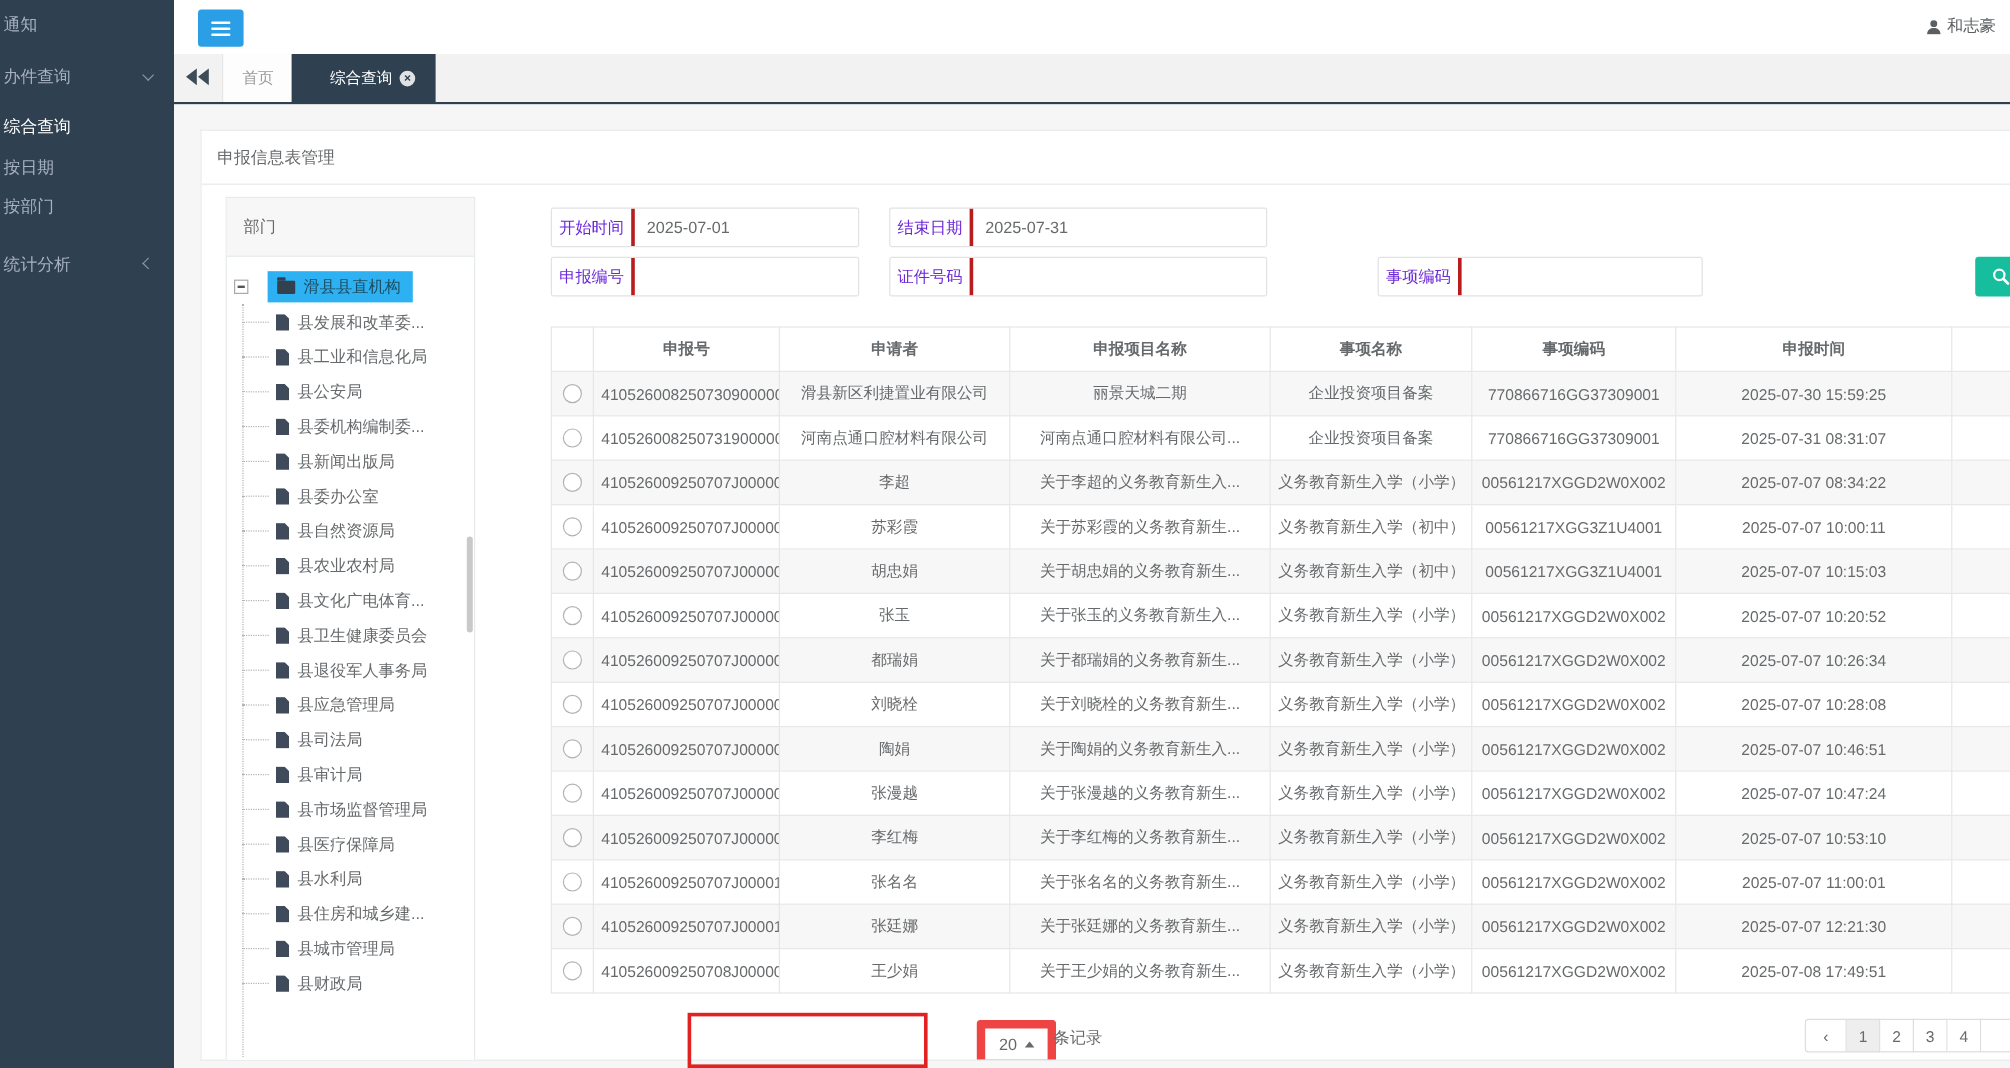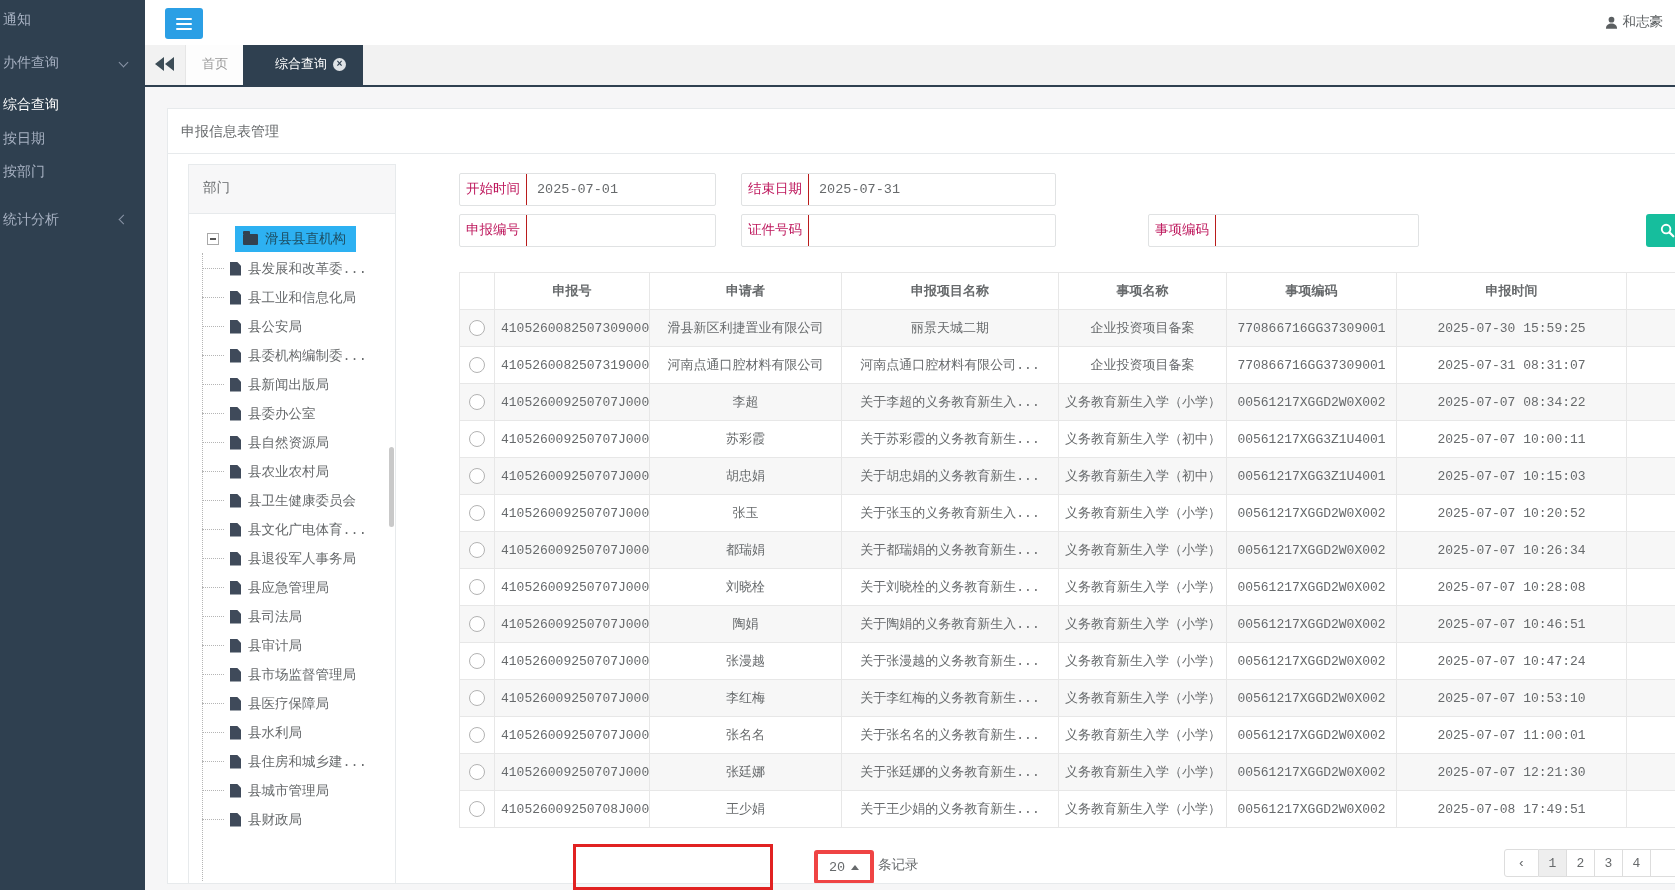--- a/index.html
+++ b/index.html
@@ -1,17 +1,17 @@
 <!DOCTYPE html>
 <html><head>
 <meta charset="utf-8">
 <style>
   html,body{margin:0;padding:0;}
   #app{position:relative;width:1675px;height:890px;background:#fff;overflow:hidden;
-       font-family:Liberation Mono, monospace;color:#676a6c;font-size:13px;}
+       font-family:Liberation Sans, sans-serif;color:#676a6c;font-size:13px;}
 
   
   .sidebar{position:absolute;left:0;top:0;width:145px;height:890px;background:#2f4050;}
   .side-item{position:absolute;left:0;width:145px;height:30px;line-height:30px;
              padding-left:3px;color:#a7b1c2;font-size:14px;cursor:pointer;box-sizing:border-box;}
   .side-item.active{color:#ffffff;}
   .chev{position:absolute;right:18px;top:11px;width:6px;height:6px;
         border-right:1.6px solid #8a94a6;border-bottom:1.6px solid #8a94a6;}
   .chev.down{transform:rotate(45deg);}
   .chev.left{transform:rotate(135deg);}
@@ -44,43 +44,43 @@
          border:1px solid #e7eaec;border-right:none;overflow:hidden;}
   .panel-heading{height:44px;border-bottom:1px solid #e7eaec;}
   .panel-title{position:absolute;left:13px;top:14px;font-size:14px;color:#676a6c;}
 
   
   .tree-box{position:absolute;left:20px;top:55px;width:208px;height:760px;
             border:1px solid #e7eaec;box-sizing:border-box;background:#fff;}
   .tree-head{height:48px;line-height:48px;padding-left:14px;background:#f7f7f8;
              border-bottom:1px solid #e7eaec;font-size:13.5px;color:#676a6c;}
   .tree-vline{position:absolute;left:13px;top:88px;height:628px;border-left:1px dotted #b5b5b5;}
-  .tree-root{position:absolute;left:12px;top:60px;height:28px;display:flex;align-items:center;cursor:pointer;text-align:right;}
+  .tree-root{position:absolute;left:0;top:60px;height:28px;display:flex;align-items:center;cursor:pointer;text-align:right;}
   .expand-box{position:relative;width:12px;height:12px;border:1px solid #a9a9a9;background:#fff;
               margin-left:6px;box-sizing:border-box;cursor:pointer;}
   .expand-box::before{content:"";position:absolute;left:2px;top:4px;width:6px;height:2px;background:#555;}
   .root-sel{display:flex;align-items:center;gap:7px;background:#2db1f2;color:#1d4e63;
             height:26px;padding:0 10px 0 8px;margin-left:16px;font-size:13.5px;}
   .folder-icon{position:relative;width:15px;height:11px;background:#33414f;border-radius:1px;}
   .folder-icon::before{content:"";position:absolute;left:0;top:-3px;width:7px;height:3px;
                        background:#33414f;border-radius:1px 1px 0 0;}
   .tree-children{position:absolute;left:0;top:89px;width:206px;}
   .tree-item{position:relative;height:29px;display:flex;align-items:center;padding-left:41px;
              cursor:pointer;white-space:nowrap;}
   .tree-item::before{content:"";position:absolute;left:13px;top:14px;width:22px;border-top:1px dotted #b5b5b5;}
   .file-icon{width:11px;height:14px;background:#3f4a5a;margin-right:7px;flex:none;
              clip-path:polygon(0 0,62% 0,100% 30%,100% 100%,0 100%);}
   .tree-label{font-size:13.5px;color:#676a6c;}
   .tree-scrollthumb{position:absolute;right:1px;top:282px;width:5px;height:80px;background:#c9c9c9;border-radius:3px;}
 
   
   .fgroup{position:absolute;height:33px;border:1px solid #e0e2e3;border-radius:2px;background:#fff;
           display:flex;box-sizing:border-box;}
-  .fgroup .flabel{width:66px;line-height:31px;text-align:center;color:#be185d;font-size:13.5px;
-                  border-right:1px solid #b91c1c;flex:none;}
+  .fgroup .flabel{width:66px;line-height:31px;text-align:center;color:#6d28d9;font-size:13.5px;
+                  border-right:3px solid #b91c1c;flex:none;}
   .fgroup input{flex:1;border:none;outline:none;padding:0 10px;font-size:13.5px;color:#676a6c;
                 font-family:inherit;background:transparent;min-width:0;}
   .g1{left:291px;top:64px;width:257px;}
   .g2{left:573px;top:64px;width:315px;}
   .g3{left:291px;top:105px;width:257px;}
   .g4{left:573px;top:105px;width:315px;}
   .g5{left:980px;top:105px;width:271px;}
   .search-btn{position:absolute;left:1478px;top:105px;width:42px;height:33px;background:#16be9d;
               border:none;border-radius:3px 0 0 3px;cursor:pointer;display:flex;align-items:center;
               justify-content:center;}
@@ -89,21 +89,21 @@
   .grid{position:absolute;left:291px;top:163px;border-collapse:collapse;table-layout:fixed;width:1387px;}
   .grid th,.grid td{border:1px solid #e7e7e7;height:37px;padding:0 6px;text-align:center;
                     font-size:13px;color:#676a6c;white-space:nowrap;overflow:hidden;box-sizing:border-box;}
   .grid th{font-weight:bold;background:#fff;}
   .grid tbody tr:nth-child(odd) td{background:#f7f7f7;}
   .radio{display:inline-block;width:14px;height:14px;border:1px solid #b3b3b3;border-radius:50%;
          background:#fff;vertical-align:middle;cursor:pointer;}
 
   
   .pg-summary{position:absolute;left:295px;top:783px;font-size:13.5px;color:#676a6c;white-space:nowrap;}
-  .page-size{position:absolute;left:646px;top:741px;width:52px;height:26px;border:4px solid #ef4444;
+  .page-size{position:absolute;left:646px;top:741px;width:52px;height:26px;border:7px solid #ef4444;
              border-radius:3px;background:#fff;cursor:pointer;font-size:13.5px;color:#676a6c;
              display:flex;align-items:center;justify-content:center;gap:6px;}
   .caret-up{width:0;height:0;border-left:4px solid transparent;border-right:4px solid transparent;
             border-bottom:5px solid #676a6c;}
   .pg-suffix{position:absolute;left:710px;top:747px;font-size:13.5px;color:#676a6c;}
   .pager{position:absolute;left:1336px;top:740px;display:flex;}
   .pager .pbtn{min-width:28px;height:28px;line-height:28px;text-align:center;border:1px solid #ddd;
                border-left:none;background:#fff;color:#676a6c;font-size:13px;cursor:pointer;padding:0 4px;box-sizing:border-box;}
   .pager .pbtn:first-child{border-left:1px solid #ddd;min-width:35px;border-radius:3px 0 0 3px;}
   .pager .pbtn.active{background:#eeeeee;}
@@ -207,26 +207,26 @@
   </div>
 
 
   <div class="tree-item">
     <span class="file-icon"></span>
     <span class="tree-label">县农业农村局</span>
   </div>
 
   <div class="tree-item">
     <span class="file-icon"></span>
+    <span class="tree-label">县文化广电体育...</span>
+  </div>
+
+  <div class="tree-item">
+    <span class="file-icon"></span>
     <span class="tree-label">县卫生健康委员会</span>
-  </div>
-
-  <div class="tree-item">
-    <span class="file-icon"></span>
-    <span class="tree-label">县文化广电体育...</span>
   </div>
 
   <div class="tree-item">
     <span class="file-icon"></span>
     <span class="tree-label">县退役军人事务局</span>
   </div>
 
   <div class="tree-item">
     <span class="file-icon"></span>
     <span class="tree-label">县应急管理局</span>

